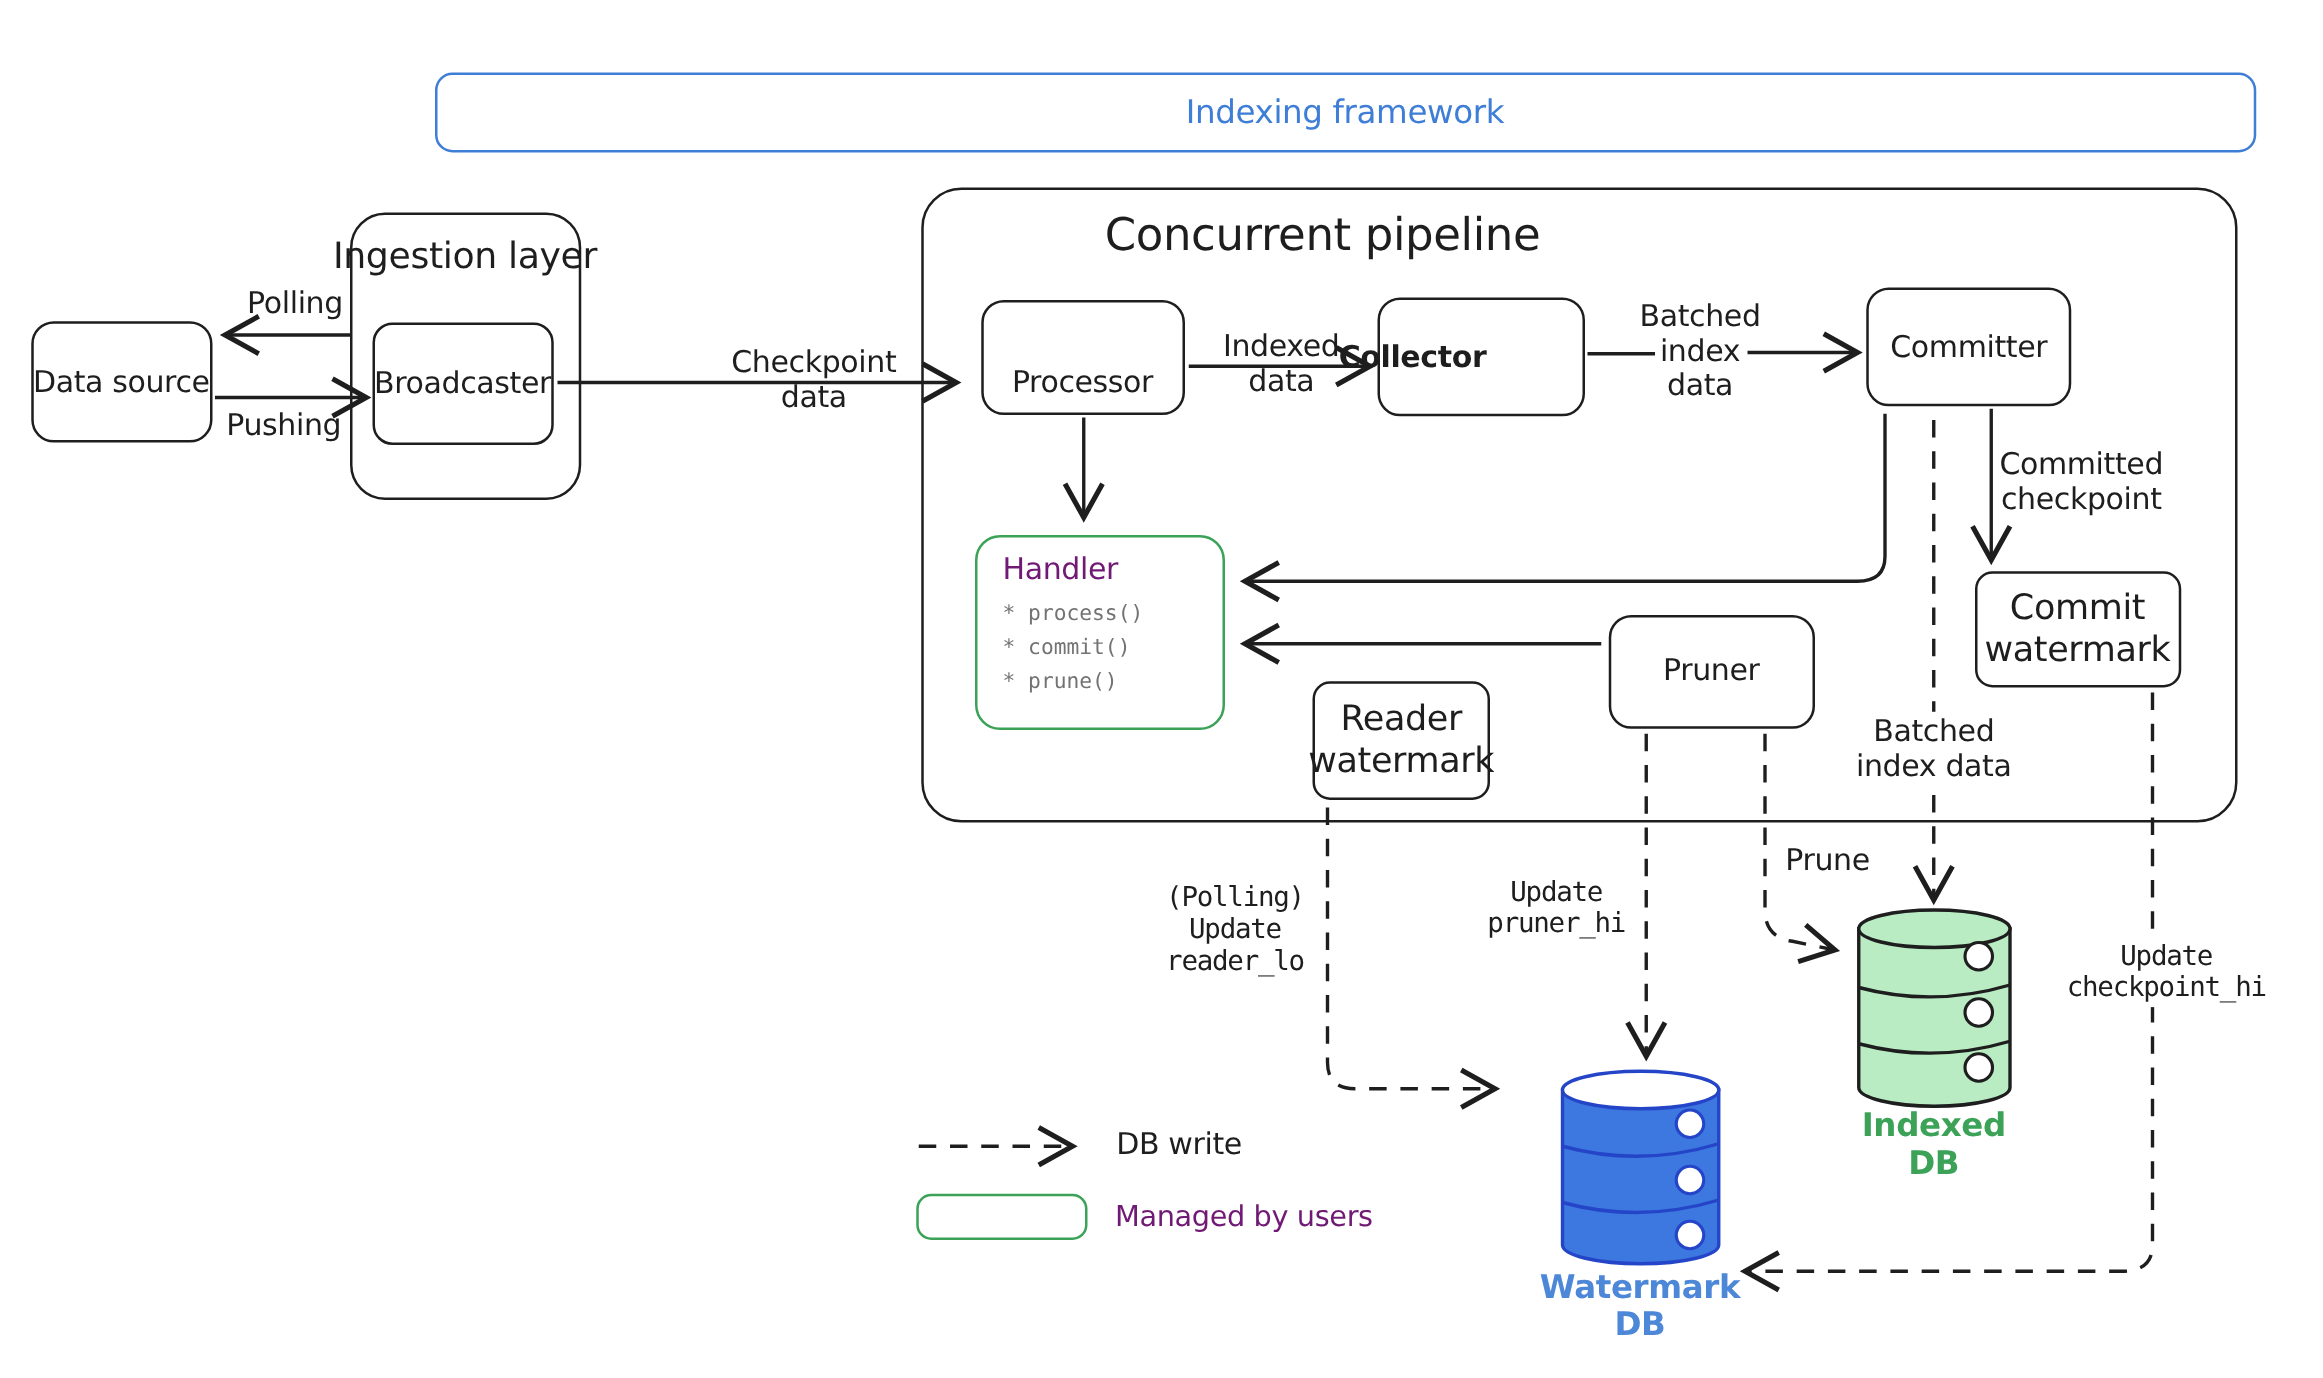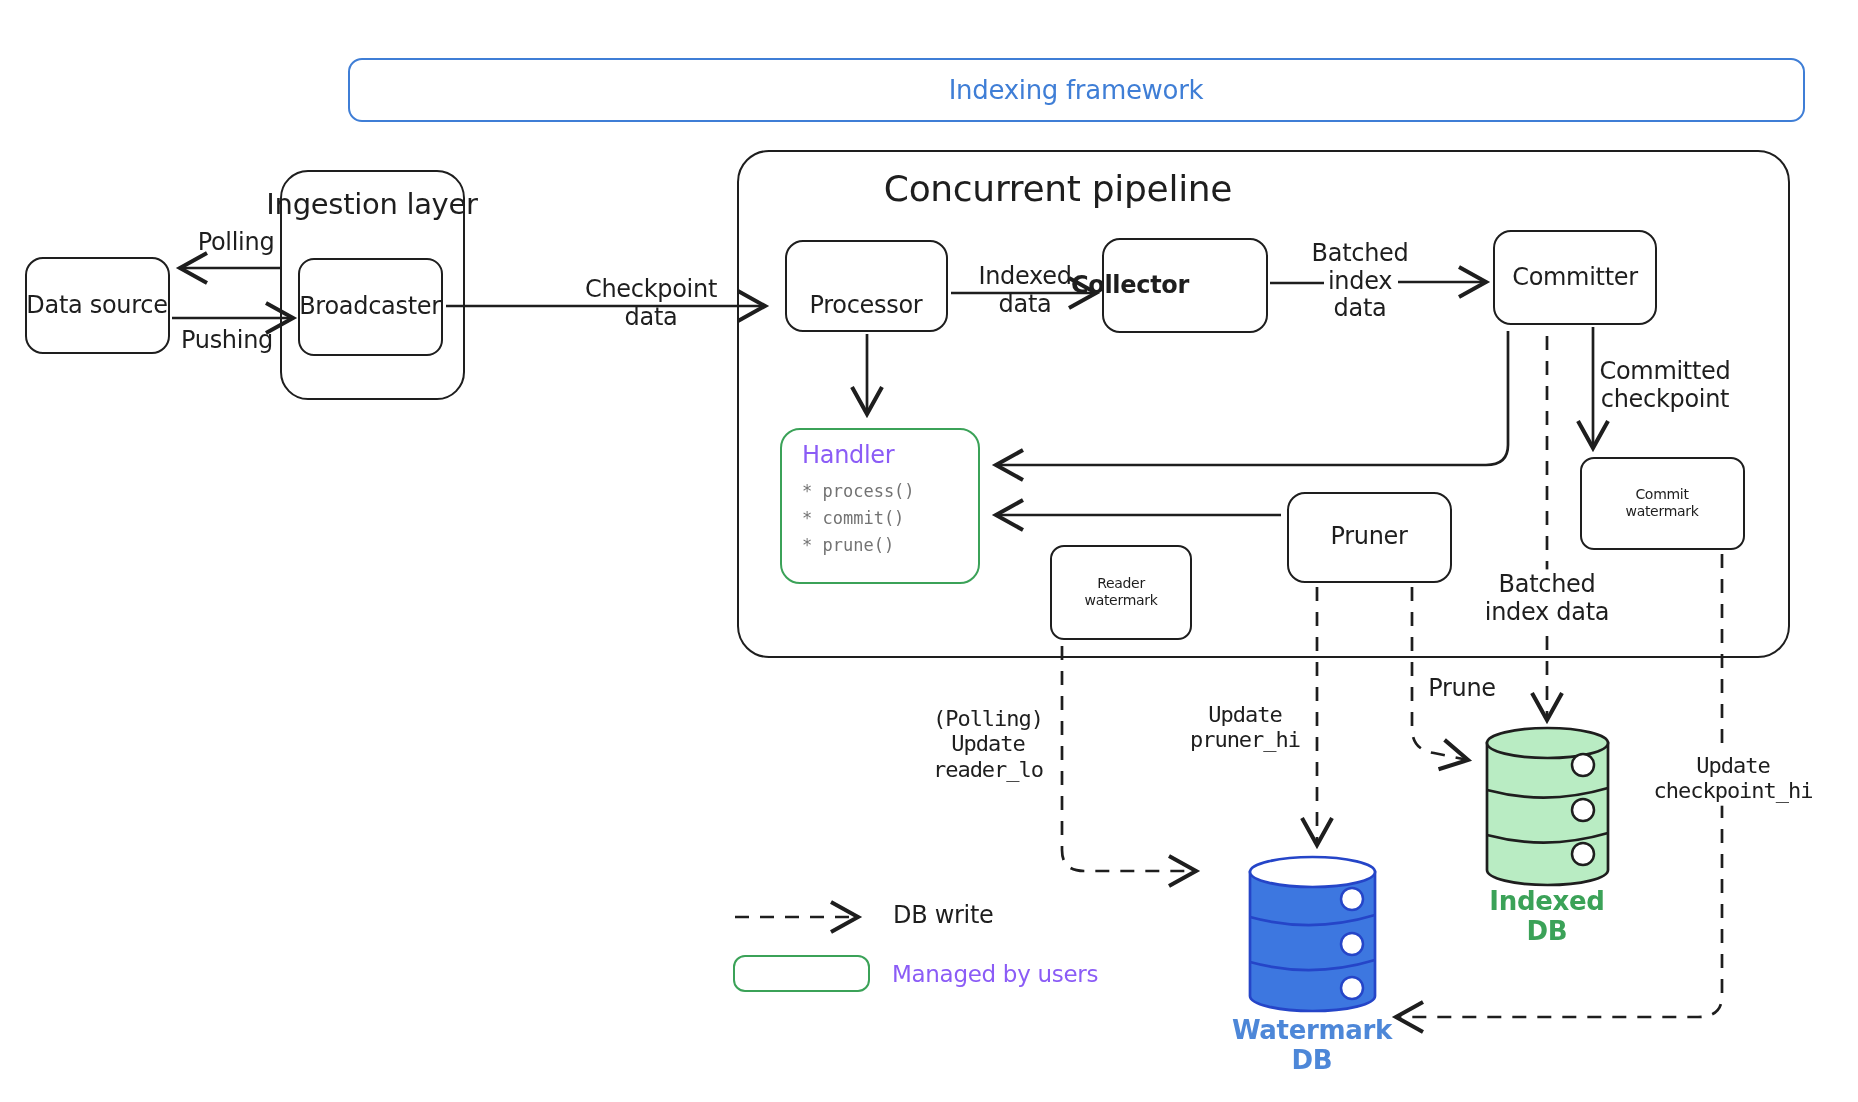--- a/index.html
+++ b/index.html
@@ -12,23 +12,23 @@
     border:2.5px solid #1e1e1e; border-radius:18px;
   }
   .box.blue  { border-color:#3f7ed6; border-radius:14px; }
   .box.green { border-color:#3ba258; border-radius:20px; }
   .label {
     position:absolute; white-space:pre-line; text-align:center;
     transform:translate(-50%,-50%); font-size:24px; line-height:1.22;
     letter-spacing:-0.3px; color:#1e1e1e;
   }
   .label.lh-tight { line-height:1.15; }
-  .label.small { font-size:14px; }
+  .label.small { font-size:28px; }
   .label.blue-text  { color:#3f7ed6; }
-  .label.green-text { color:#8b5cf6; }
+  .label.green-text { color:#701a75; }
   .label.db-blue    { color:#4d87d8; font-weight:600; font-size:26px; }
   .label.db-green   { color:#3ba258; font-weight:600; font-size:26px; }
   .label.mono { font-family:"DejaVu Sans Mono", monospace; font-size:22px; letter-spacing:-1px; }
   .label.bg   { background:#ffffff; padding:2px 6px; }
   .label.title { font-size:36px; }
   .label.banner-title { font-size:26px; font-weight:500; }
   .label.left-anchor { transform:translate(0,-50%); text-align:left; }
   .handler-methods {
     position:absolute; left:802px; top:478px; z-index:6;
     font-family:"DejaVu Sans Mono", monospace; font-size:17px; line-height:27px;

